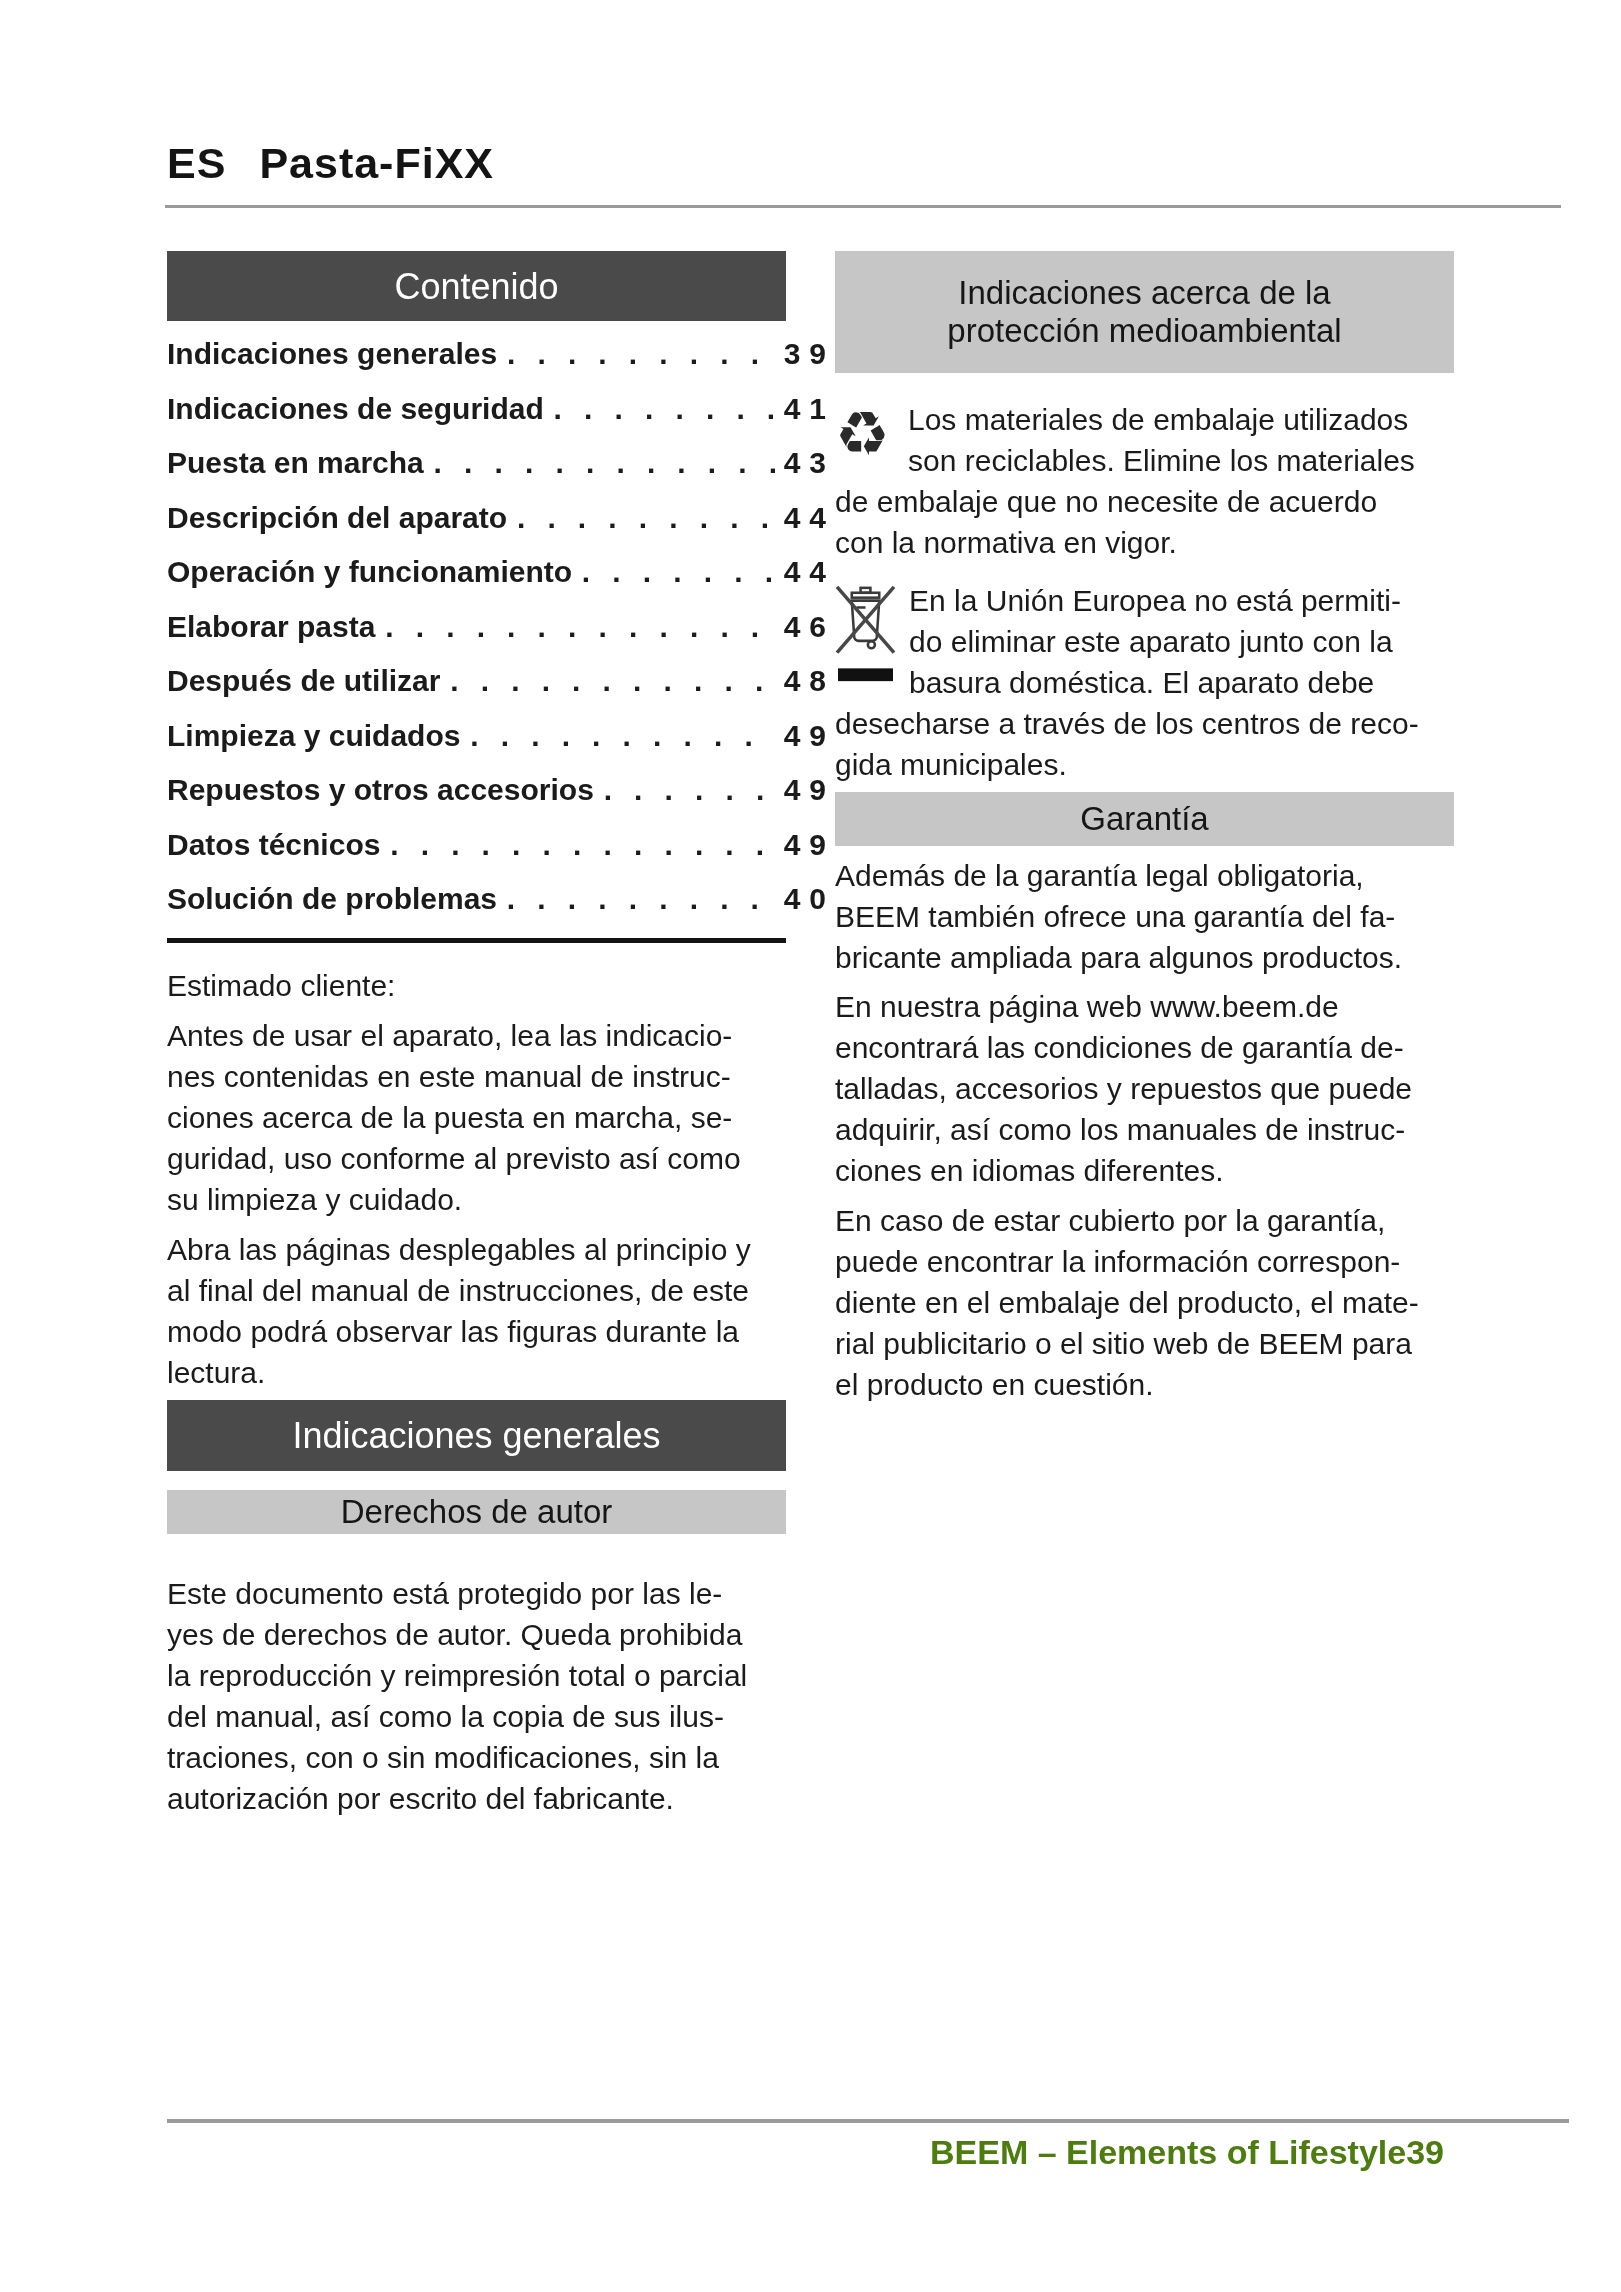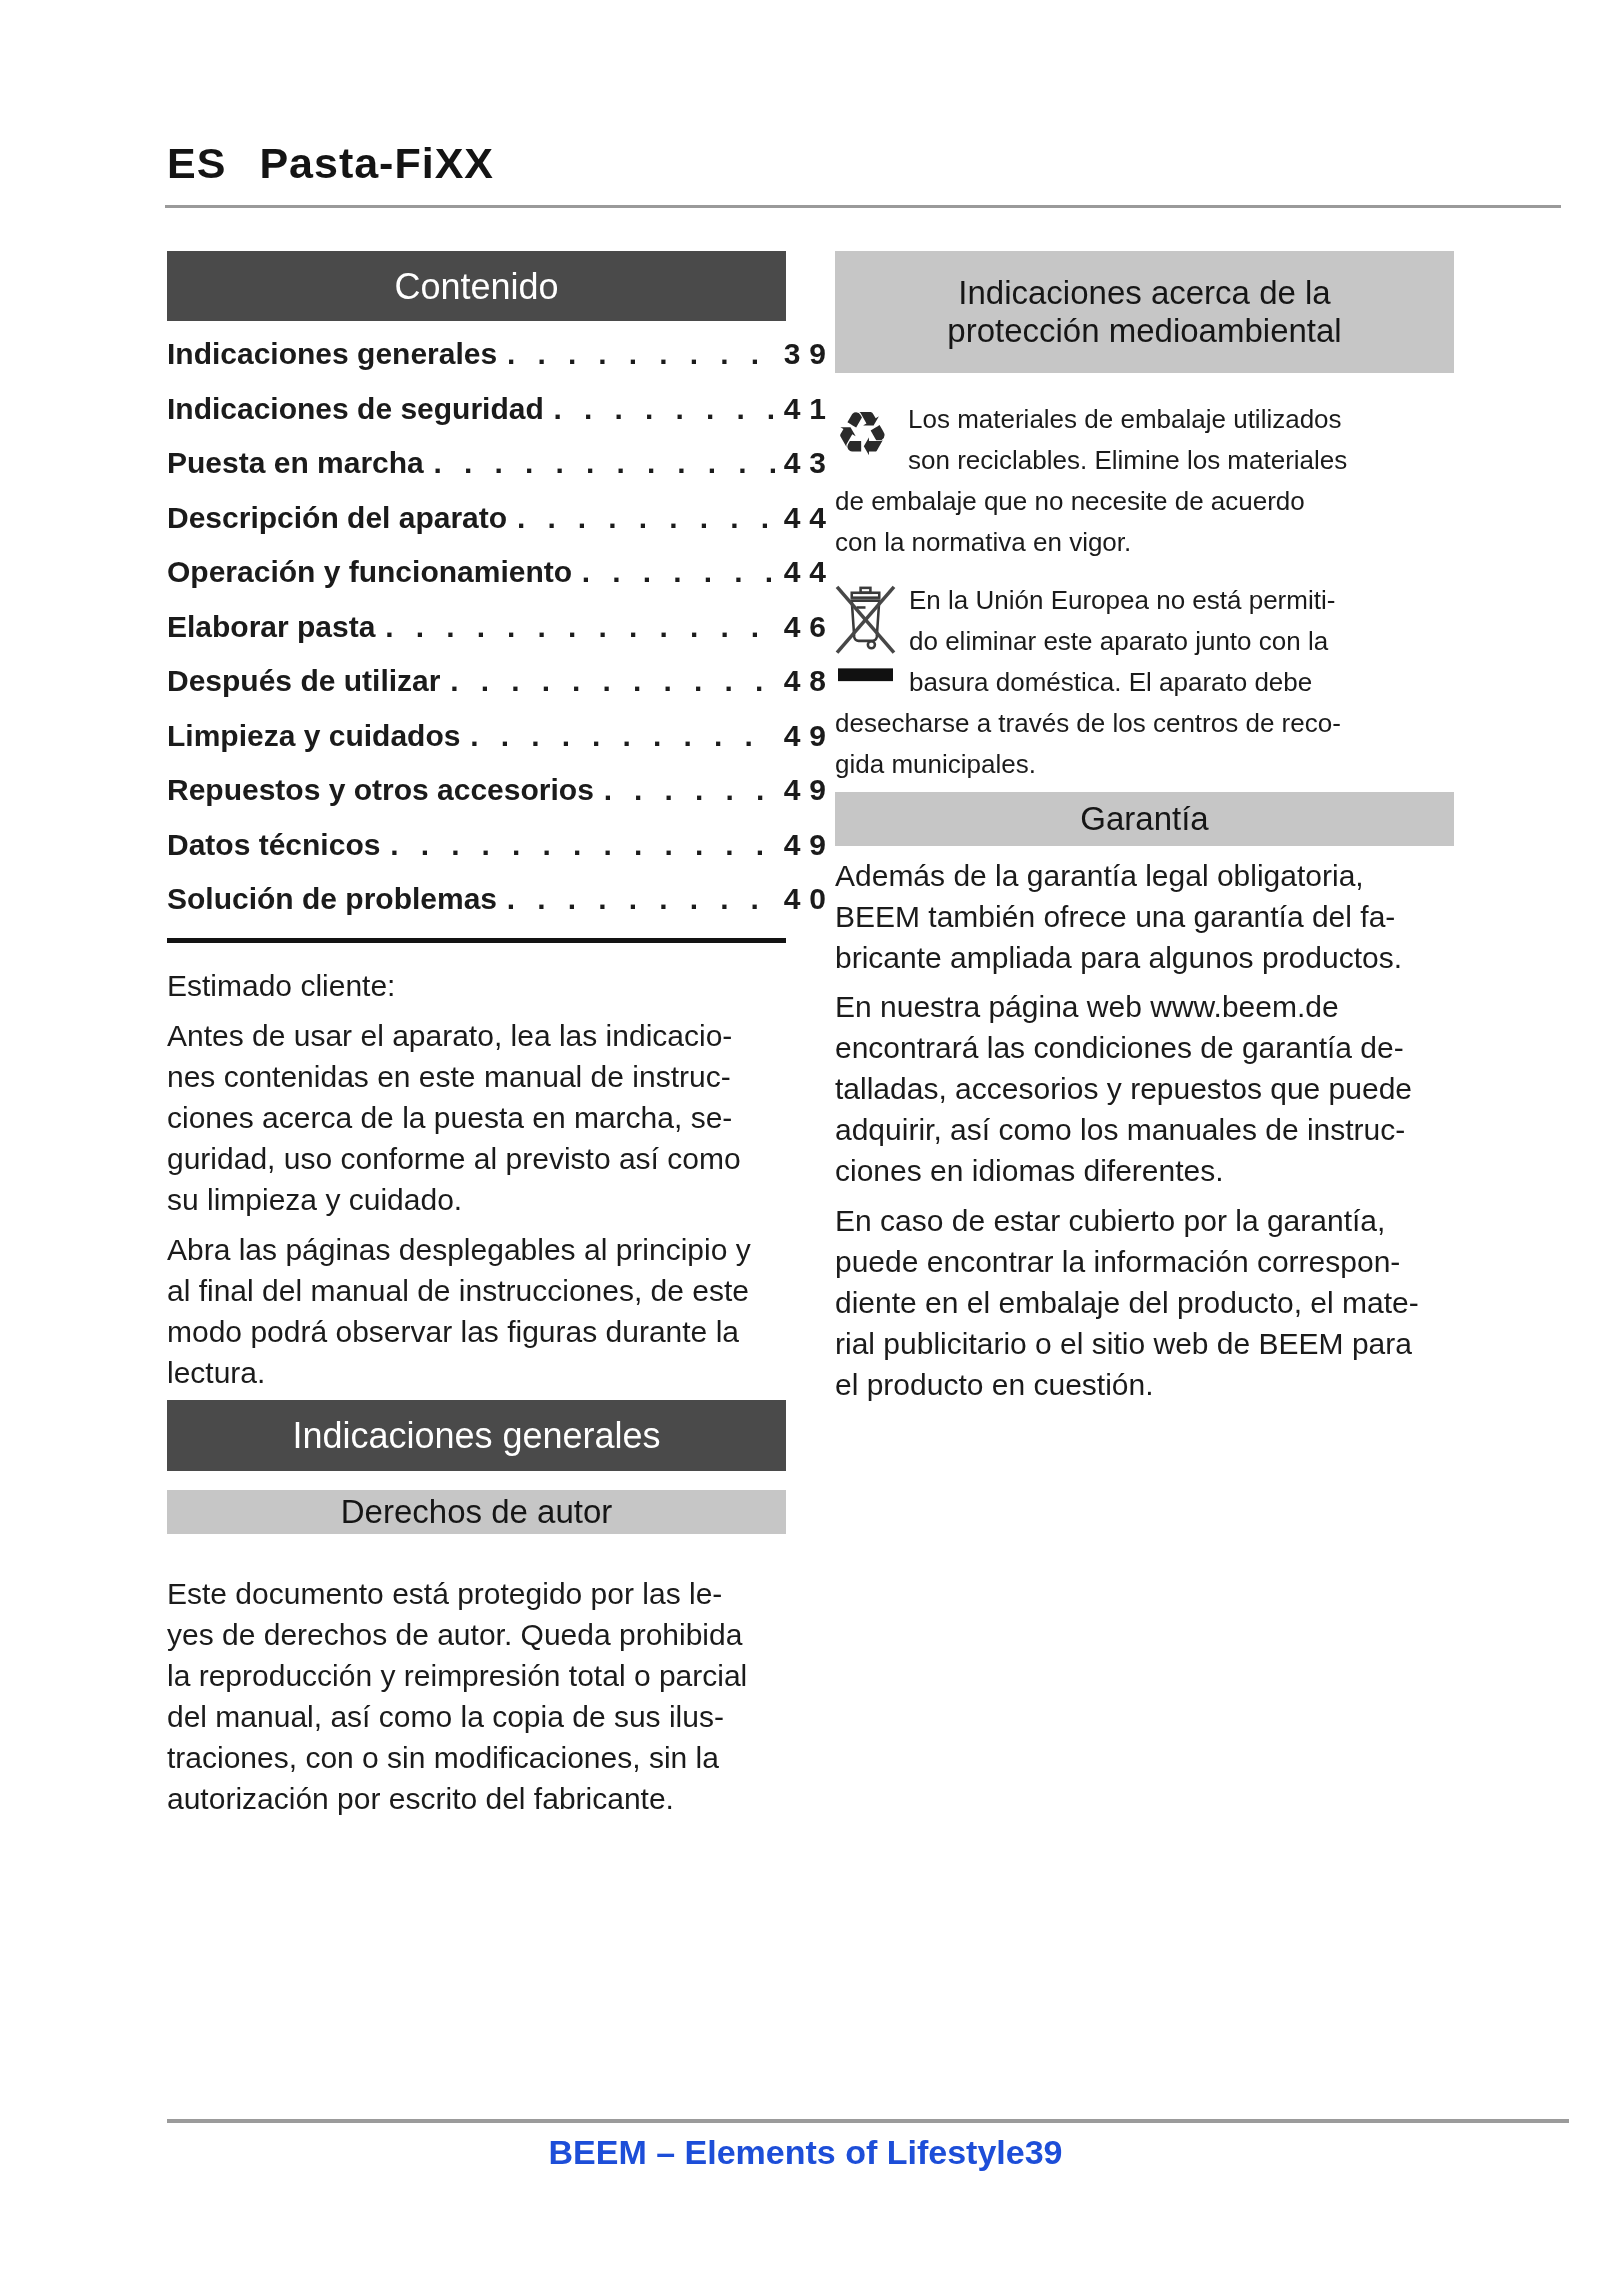--- a/index.html
+++ b/index.html
@@ -31,27 +31,27 @@
   .rule-thick{width:619px;height:5.9px;background:#131313;margin-top:11.8px;}
 
   p.body{white-space:pre-line;font-size:30px;line-height:41px;margin:8.8px 0 0 0;width:632px;}
   p.salutation{margin-top:21.6px;}
   p.copyright{margin-top:39px;}
   .w-first{margin-top:23.5px;}
   .w-next{margin-top:9.8px;}
 
   .env-item{display:flow-root;margin-top:25.5px;width:619px;}
   .env-item.second{margin-top:17px;}
-  .env-item p{margin:0;white-space:pre-line;font-size:26px;line-height:41px;}
+  .env-item p{margin:0;white-space:pre-line;font-size:30px;line-height:41px;}
   .float-icon{float:left;}
   .float-icon.recycle{width:73px;height:80px;font-size:61px;line-height:71px;color:#2a2a2a;text-align:left;}
   .float-icon.weee{width:74px;height:122px;}
 
   .footer-rule{position:absolute;left:167px;top:2119px;width:1402px;height:3.9px;background:#9b9b9b;}
-  .footer-row{position:absolute;left:167px;top:2133px;width:1277px;display:flex;justify-content:center;align-items:baseline;font-weight:bold;font-size:34px;color:#1d4ed8;}
+  .footer-row{position:absolute;left:167px;top:2133px;width:1277px;display:flex;justify-content:flex-end;align-items:baseline;font-weight:bold;font-size:34px;color:#4d7c0f;}
 </style>
 </head>
 <body>
 
 <div class="page">
 
   <h1 class="doc-title"><span class="lang">ES</span><span>Pasta-FiXX</span></h1>
   <div class="top-rule"></div>
 
   <div class="col-left">

